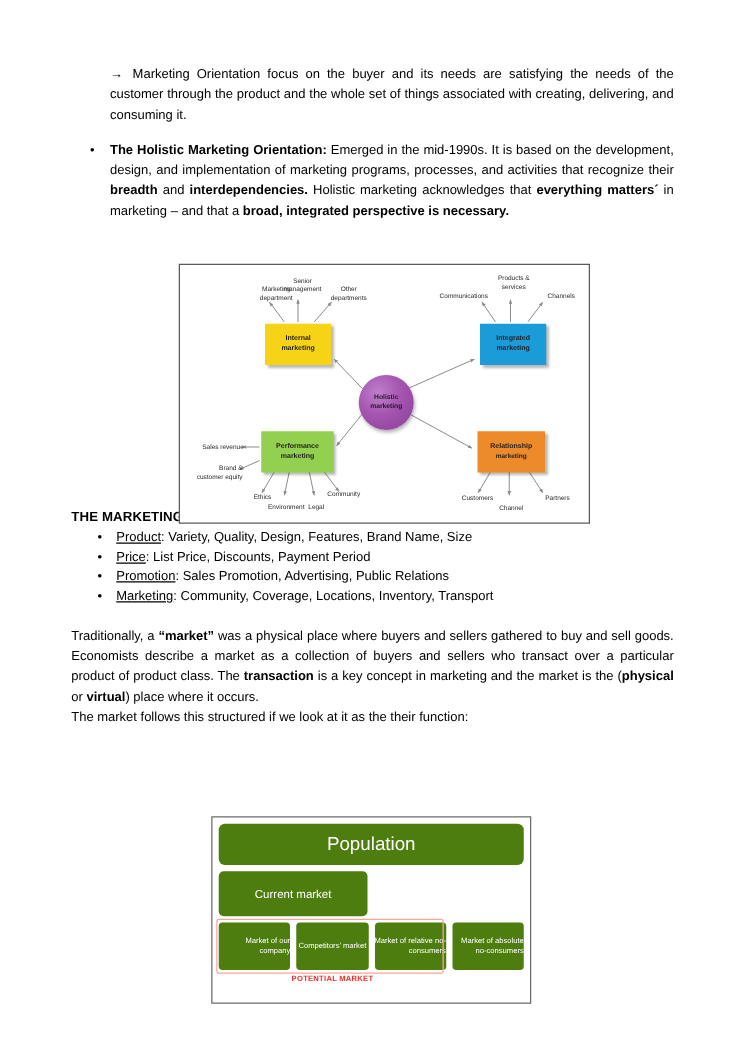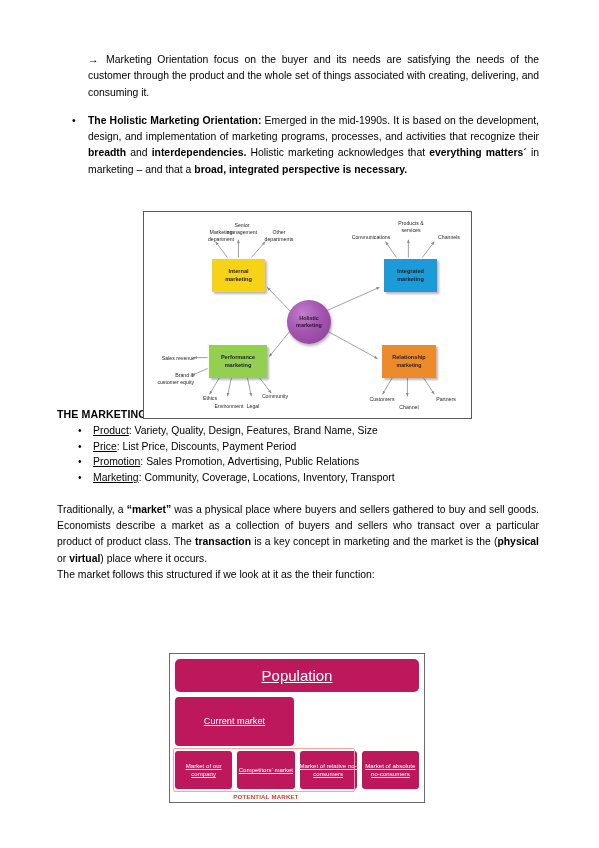--- a/index.html
+++ b/index.html
@@ -184,38 +184,37 @@
     background: #ffffff;
     box-sizing: border-box;
     padding: 5px 5px 3px 5px;
   }
   .ms-row {
     display: flex;
     gap: 5px;
     margin-bottom: 5px;
   }
   .ms-cell {
-    background: #be185d;
+    background: #4d7c0f;
     color: #ffffff;
     border-radius: 4px;
     display: flex;
     align-items: center;
     justify-content: center;
-    text-align: center;
-    box-sizing: border-box;
-    text-decoration: underline;
+    text-align: right;
+    box-sizing: border-box;
   }
   .ms-population {
     flex: 1;
     height: 33px;
     font-size: 15px;
     font-weight: normal;
     border-radius: 5px;
   }
-  .ms-mid { height: 49px; font-size: 9.2px; line-height: 11px; }
+  .ms-mid { height: 36px; font-size: 9.2px; line-height: 11px; }
   .ms-mid.current { flex: 0 0 119px; }
   .ms-mid.noconsumers { flex: 1; }
 
   .ms-bottom-wrap {
     position: relative;
   }
   .ms-row.bottom { margin-bottom: 0; }
   .ms-small {
     height: 38px;
     font-size: 6.1px;

